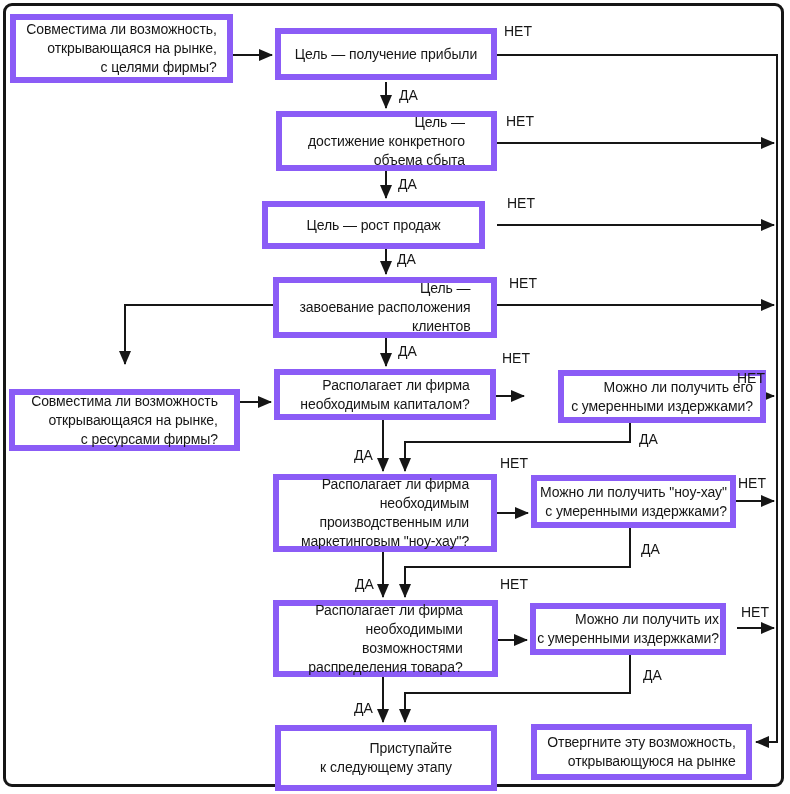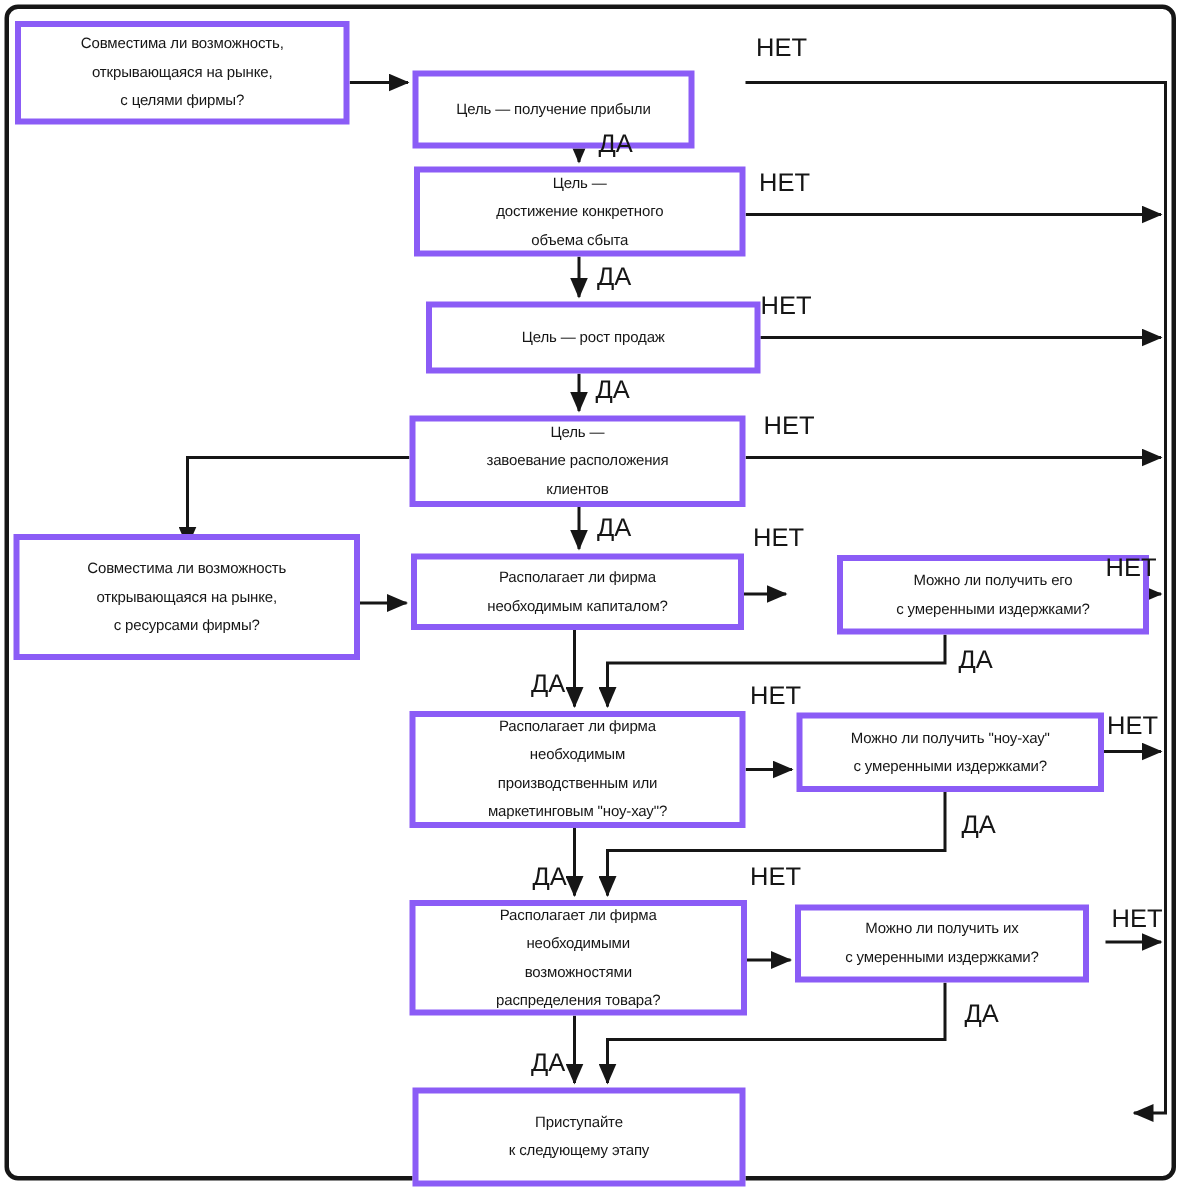--- a/index.html
+++ b/index.html
@@ -13,29 +13,29 @@
   }
   #outer-frame{
     position:absolute;left:3px;top:3px;width:781px;height:784px;
     border:3px solid #161616;border-radius:9px;
     box-sizing:border-box;pointer-events:none;
   }
   svg.wires{position:absolute;left:0;top:0;z-index:1;}
   .node{
     position:absolute;z-index:2;
     box-sizing:border-box;
-    background:#fff;border:4px solid #8b5cf6;
+    background:#fff;border:6px solid #8b5cf6;
     display:flex;align-items:center;justify-content:center;
-    text-align:center;
-    font-size:10px;line-height:19px;
+    text-align:right;
+    font-size:14px;line-height:19px;
     white-space:pre;letter-spacing:-0.1px;
   }
   .edge-label{
     position:absolute;z-index:3;
-    font-size:17px;line-height:15px;
+    font-size:14px;line-height:15px;
     white-space:nowrap;
   }
 </style>
 </head>
 <body>
 
 <div id="canvas">
 
   <svg class="wires" width="790" height="794" viewBox="0 0 790 794">
     <defs>
@@ -90,33 +90,33 @@
       <path d="M737,628 H774" marker-end="url(#arr)"></path>
 
       <path d="M630,655 V693 H405 V722" marker-end="url(#arr)"></path>
     </g>
   </svg>
 
   <div class="node" style="left:10px;top:14px;width:223px;height:69px">Совместима ли возможность,
 открывающаяся на рынке,
 с целями фирмы?</div>
 
-  <div class="node" style="left:275px;top:47px;width:188px;height:52px">Цель — получение прибыли</div>
+  <div class="node" style="left:275px;top:28px;width:222px;height:52px">Цель — получение прибыли</div>
 
   <div class="node" style="left:276px;top:111px;width:221px;height:60px">Цель —
 достижение конкретного
 объема сбыта</div>
 
-  <div class="node" style="left:284px;top:201px;width:223px;height:48px">Цель — рост продаж</div>
+  <div class="node" style="left:262px;top:201px;width:223px;height:48px">Цель — рост продаж</div>
 
   <div class="node" style="left:273px;top:277px;width:224px;height:61px">Цель —
 завоевание расположения
 клиентов</div>
 
-  <div class="node" style="left:9px;top:356px;width:231px;height:84px">Совместима ли возможность
+  <div class="node" style="left:9px;top:389px;width:231px;height:62px">Совместима ли возможность
 открывающаяся на рынке,
 с ресурсами фирмы?</div>
 
   <div class="node" style="left:274px;top:369px;width:222px;height:51px">Располагает ли фирма
 необходимым капиталом?</div>
 
   <div class="node" style="left:558px;top:370px;width:208px;height:53px">Можно ли получить его
 с умеренными издержками?</div>
 
   <div class="node" style="left:273px;top:474px;width:224px;height:78px">Располагает ли фирма
@@ -131,20 +131,22 @@
 необходимыми
 возможностями
 распределения товара?</div>
 
   <div class="node" style="left:530px;top:603px;width:196px;height:52px">Можно ли получить их
 с умеренными издержками?</div>
 
   <div class="node" style="left:275px;top:725px;width:222px;height:66px">Приступайте
 к следующему этапу</div>
 
+  <div class="node" style="left:531px;top:724px;width:221px;height:56px">Отвергните эту возможность,
+открывающуюся на рынке</div>
 
   <div class="edge-label" style="left:504px;top:24px">НЕТ</div>
   <div class="edge-label" style="left:506px;top:114px">НЕТ</div>
   <div class="edge-label" style="left:507px;top:196px">НЕТ</div>
   <div class="edge-label" style="left:509px;top:276px">НЕТ</div>
   <div class="edge-label" style="left:502px;top:351px">НЕТ</div>
   <div class="edge-label" style="left:737px;top:371px">НЕТ</div>
   <div class="edge-label" style="left:500px;top:456px">НЕТ</div>
   <div class="edge-label" style="left:738px;top:476px">НЕТ</div>
   <div class="edge-label" style="left:500px;top:577px">НЕТ</div>

